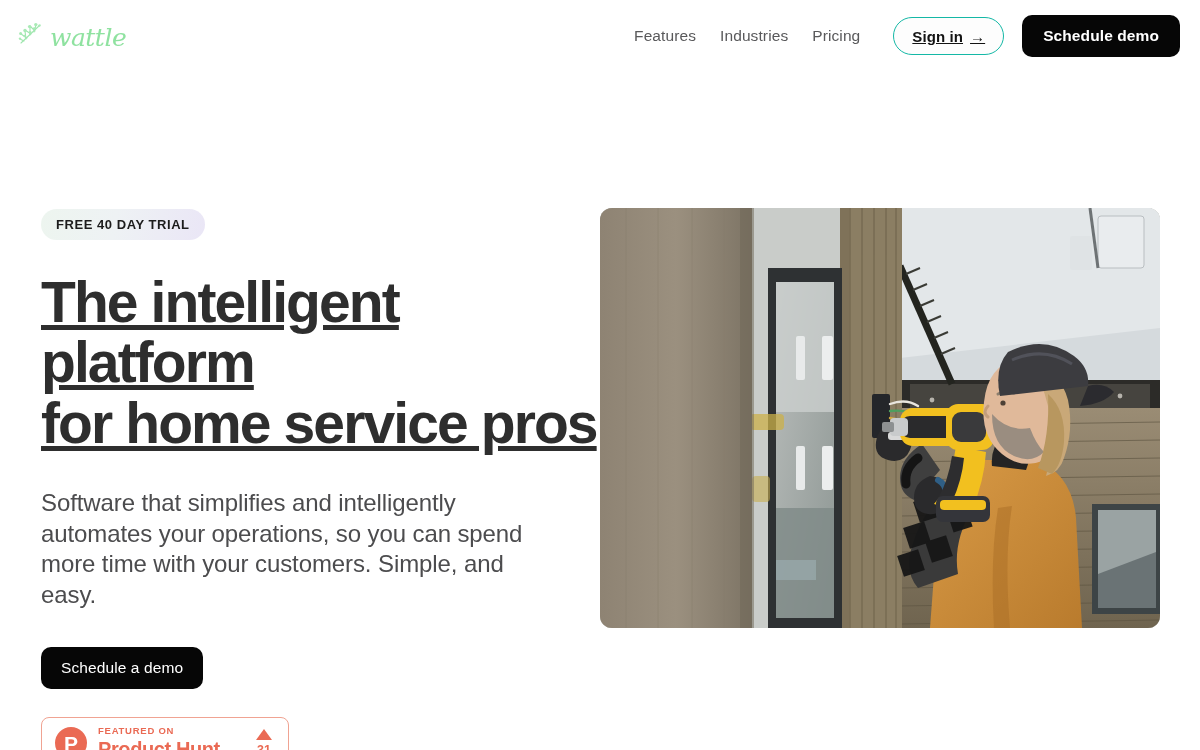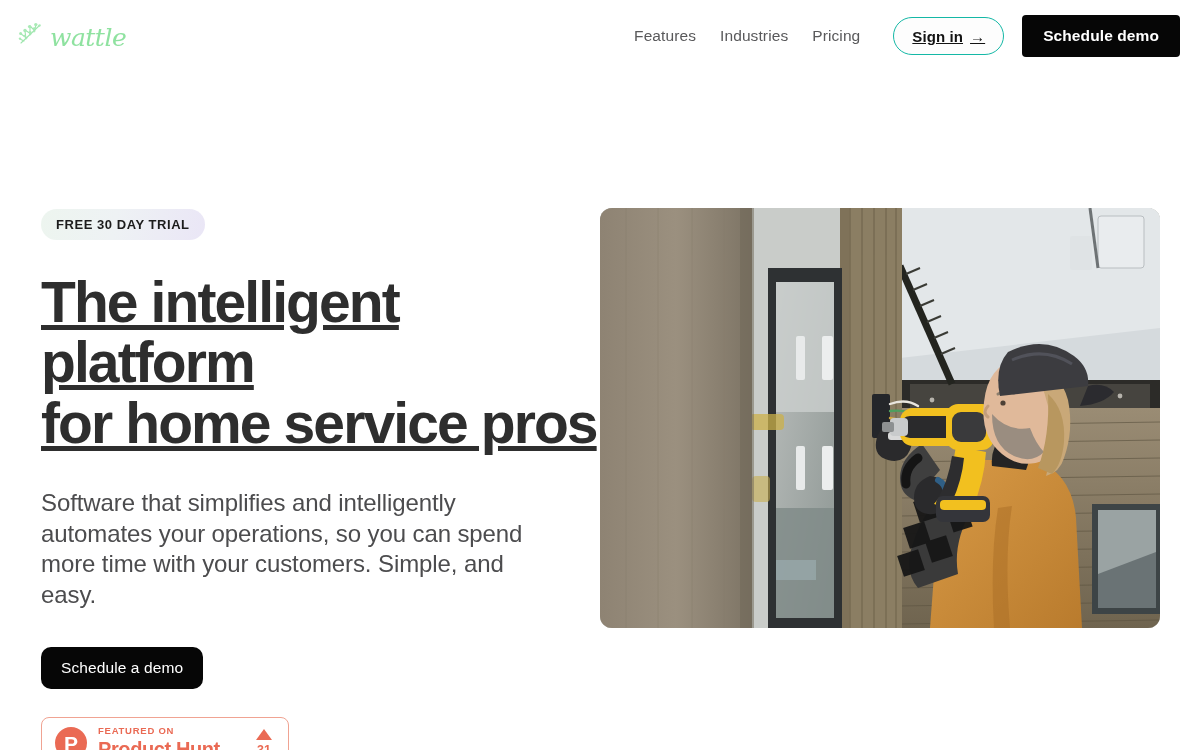--- a/index.html
+++ b/index.html
@@ -83,21 +83,21 @@
   .btn-signin .arrow { font-size: 15px; line-height: 1; }
 
   .btn-demo {
     display: inline-flex;
     align-items: center;
     justify-content: center;
     height: 42px;
     padding: 0 21px;
     margin-left: 18px;
     border: none;
-    border-radius: 4px;
+    border-radius: 10px;
     background: #060606;
     color: #ffffff;
     font-size: 15.5px;
     font-weight: 600;
     letter-spacing: 0.1px;
     white-space: nowrap;
     cursor: pointer;
     font-family: "Liberation Sans", sans-serif;
   }
 
@@ -295,21 +295,21 @@
     </a>
 
     <button class="btn-demo" type="button">Schedule demo</button>
   </nav>
 </header>
 
 <main class="hero">
 
   <div class="hero-left">
 
-    <div class="trial-badge">FREE 30 DAY TRIAL</div>
+    <div class="trial-badge">FREE 40 DAY TRIAL</div>
 
     <h1 class="hero-title">
       <span>The intelligent platform</span><br>
       <span>for home service pros</span>
     </h1>
 
     <p class="hero-sub">Software that simplifies and intelligently automates your operations, so you can spend more time with your customers. Simple, and easy.</p>
 
     <button class="btn-hero-demo" type="button">Schedule a demo</button>
 

